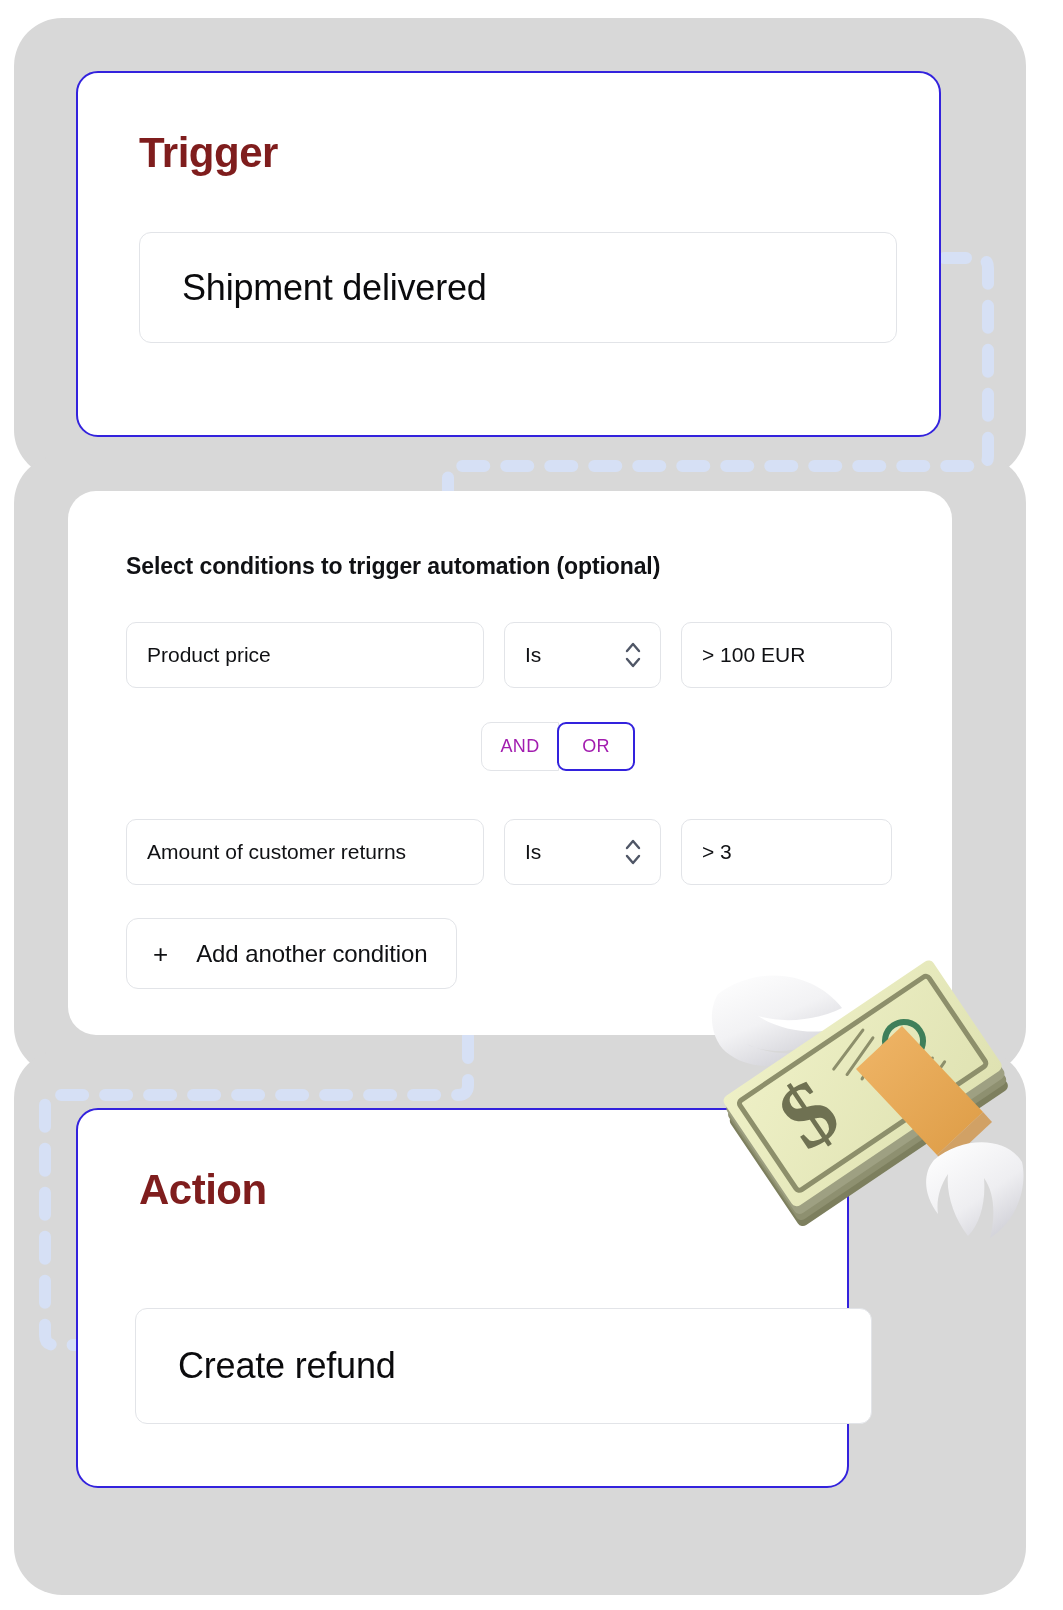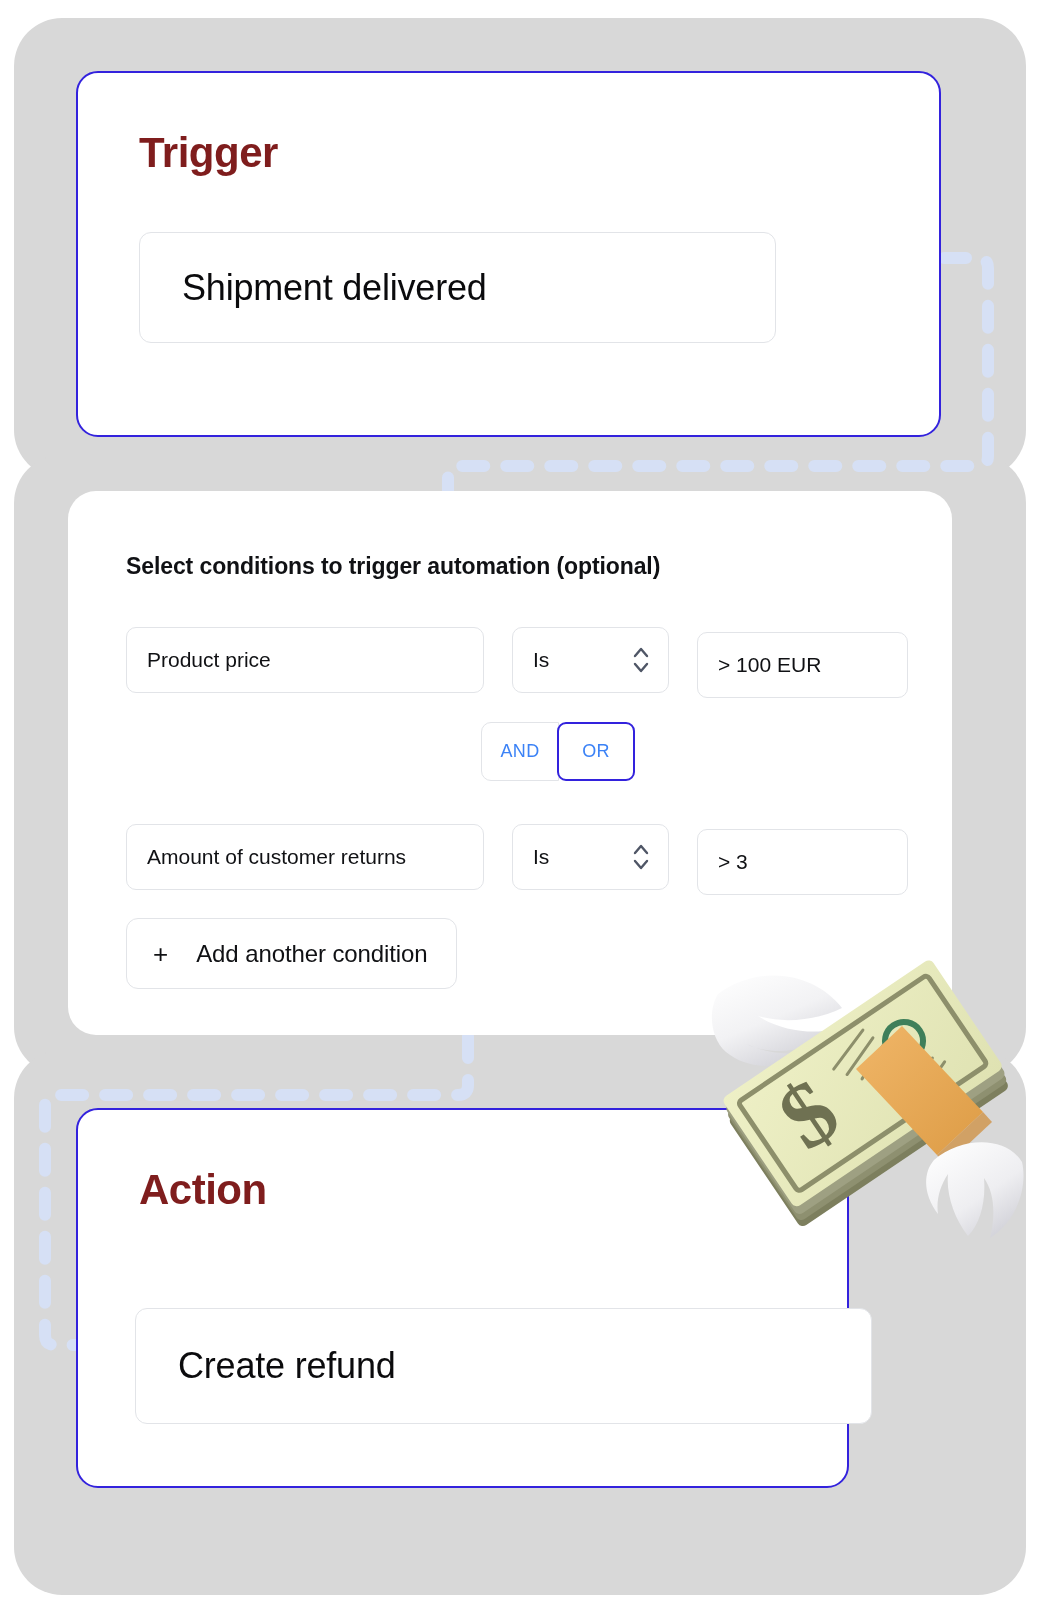--- a/index.html
+++ b/index.html
@@ -98,21 +98,21 @@
     top: 56px;
     font-size: 42px;
     font-weight: bold;
     color: #7f1d1d;
     letter-spacing: -0.5px;
   }
 
   .select-box {
     position: absolute;
     left: 61px;
-    width: 637px;
+    width: 758px;
     height: 111px;
     border: 1.5px solid #e2e4e8;
     border-radius: 12px;
     box-sizing: border-box;
     display: flex;
     align-items: center;
     background: #fff;
   }
   #trigger-card .select-box { top: 159px; }
   #action-card .select-box {
@@ -137,38 +137,38 @@
     font-size: 23px;
     font-weight: bold;
     color: #101114;
     letter-spacing: -0.1px;
   }
 
   .cond-row {
     position: absolute;
     left: 58px;
     display: flex;
-    gap: 28px;
+    gap: 20px;
     align-items: center;
   }
   #cond-row-1 { top: 131px; }
   #cond-row-2 { top: 328px; }
 
   .field {
     box-sizing: border-box;
     border: 1.5px solid #e2e4e8;
     border-radius: 10px;
     background: #fff;
     height: 66px;
     display: flex;
     align-items: center;
   }
   .field-name  { width: 358px; }
   .field-op    { width: 157px; justify-content: space-between; }
-  .field-value { width: 211px; margin-top: 10px; }
+  .field-value { width: 211px; }
 
   .field-text {
     padding-left: 20px;
     font-size: 21px;
     color: #101114;
     white-space: nowrap;
   }
   .stepper-icon {
     padding-right: 18px;
     display: flex;
@@ -178,26 +178,26 @@
   .andor {
     position: absolute;
     left: 413px;
     top: 231px;
     display: flex;
     height: 49px;
   }
   .andor-seg {
     box-sizing: border-box;
     width: 78px;
-    height: 59px;
+    height: 49px;
     display: flex;
     align-items: center;
     justify-content: center;
     font-size: 18px;
-    color: #3b82f6;
+    color: #a21caf;
     background: #fff;
     letter-spacing: 0.3px;
   }
   .andor-seg.left {
     border: 1.5px solid #e2e4e8;
     border-radius: 10px 0 0 10px;
   }
   .andor-seg.right {
     border: 2.5px solid #3322dd;
     border-radius: 9px;

